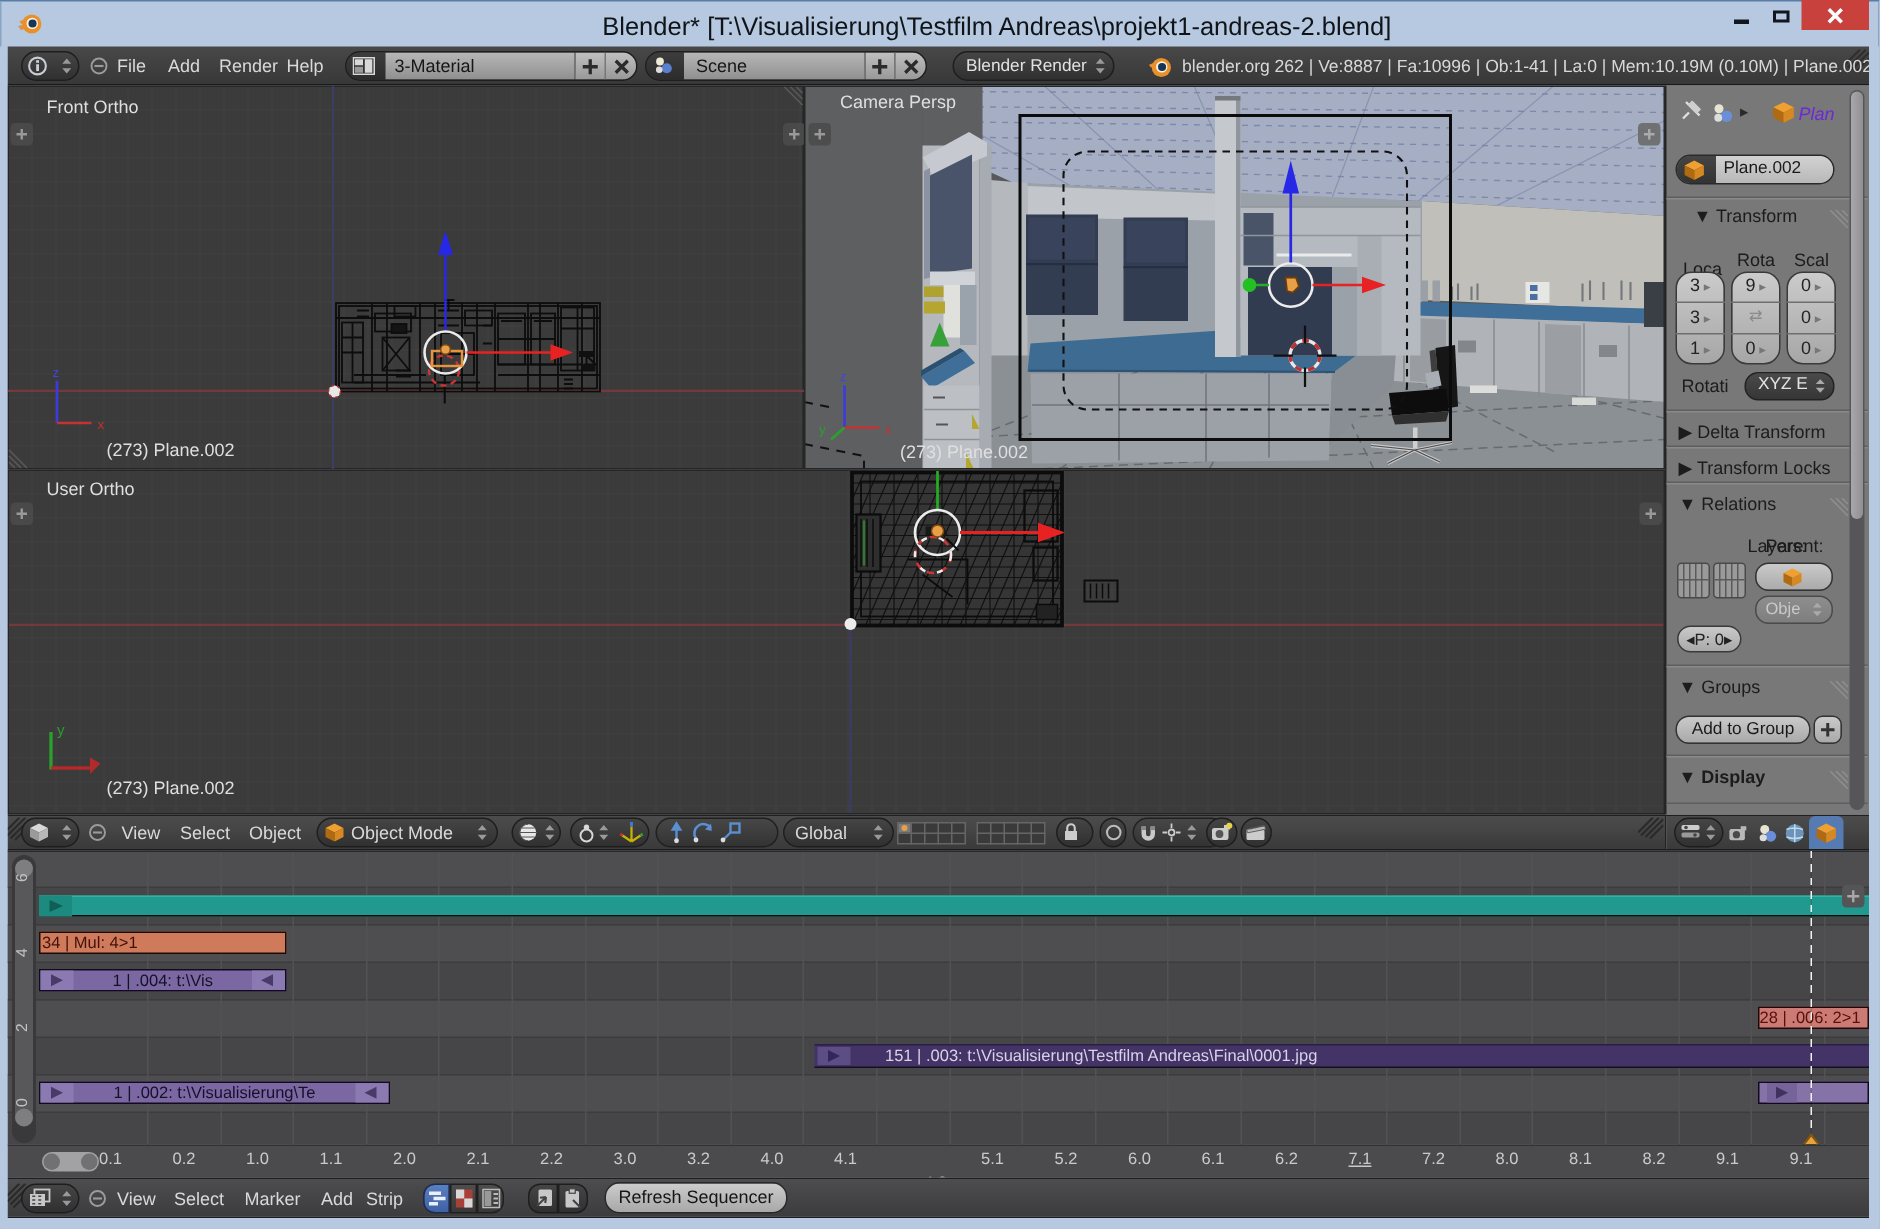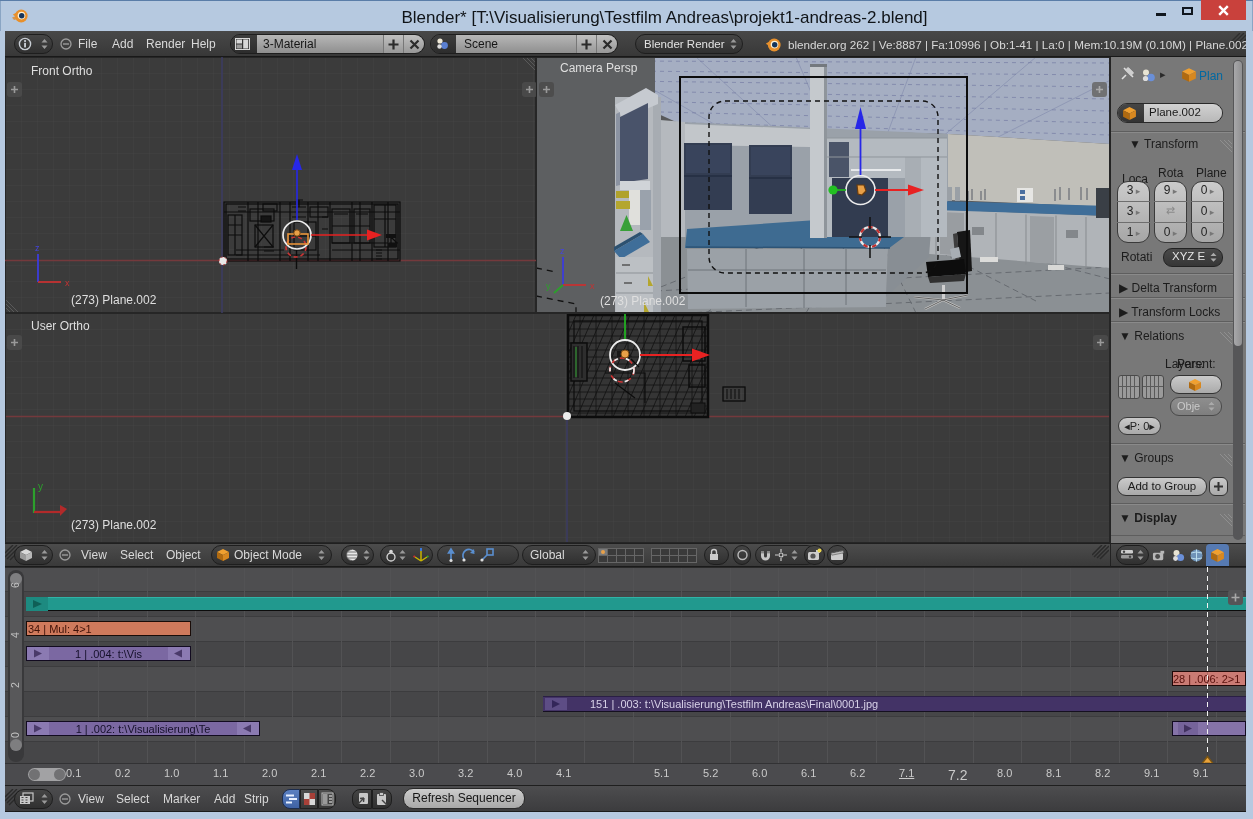--- a/index.html
+++ b/index.html
@@ -564,39 +564,39 @@
     <circle cx="5" cy="4.5" r="3" fill="#e8e4d4"></circle>
     <circle cx="10" cy="9.5" r="3.8" fill="#6a8fd8"></circle>
     <circle cx="4.5" cy="10.5" r="2.6" fill="#ddd"></circle>
   </svg>
 <div class="a" style="left:1160px;top:68px;font-size:11px;color:#2a2a2a;">▸</div>
 <svg class="a" style="left:1181px;top:67px;" width="16" height="16" viewBox="0 0 14 14">
     <path d="M7 1 L13 4 L7 7 L1 4 Z" fill="#f0a030"></path>
     <path d="M1 4 L7 7 L7 13 L1 10 Z" fill="#b06a10"></path>
     <path d="M13 4 L7 7 L7 13 L13 10 Z" fill="#d88820"></path>
   </svg>
-<div class="a" style="left:1199px;top:69px;font-size:12px;color:#0369a1;">Plan</div>
+<div class="a" style="left:1199px;top:69px;font-size:12px;color:#6d28d9;font-style:italic;">Plan</div>
 
 <div class="a" style="left:1117px;top:103px;width:106px;height:20px;border:1px solid #2a2a2a;border-radius:10px;box-sizing:border-box;overflow:hidden;">
  <div class="a" style="left:0;top:0;width:26px;height:18px;background:linear-gradient(#454545,#333);"></div>
  <div class="a" style="left:26px;top:0;width:80px;height:18px;background:linear-gradient(#d2d2d2,#b8b8b8);"></div>
  <div class="a" style="left:31px;top:2px;font-size:11.5px;color:#1a1a1a;">Plane.002</div>
 </div>
 <svg class="a" style="left:1122px;top:106px;" width="15" height="15" viewBox="0 0 14 14">
     <path d="M7 1 L13 4 L7 7 L1 4 Z" fill="#f0a030"></path>
     <path d="M1 4 L7 7 L7 13 L1 10 Z" fill="#b06a10"></path>
     <path d="M13 4 L7 7 L7 13 L13 10 Z" fill="#d88820"></path>
   </svg>
 <div class="a" style="left:1111px;top:131px;width:134px;height:1px;background:#5e5e5e;"></div>
 <div class="a" style="left:1111px;top:132px;width:134px;height:1px;background:#8a8a8a;"></div>
 <div class="a ph" style="left:1129px;top:137px;">▼ Transform</div>
 <path>
 <div class="a ph" style="left:1122px;top:172px;">Loca</div>
 <div class="a ph" style="left:1158px;top:166px;">Rota</div>
-<div class="a ph" style="left:1196px;top:166px;">Plane</div>
+<div class="a ph" style="left:1196px;top:166px;">Scal</div>
 <div class="a" style="left:1117px;top:181px;width:33px;height:62px;background:linear-gradient(#cbcbcb,#a6a6a6);border:1px solid #3a3a3a;border-radius:11px;box-sizing:border-box;"></div>
 <div class="a" style="left:1117px;top:201px;width:33px;height:1px;background:#6e6e6e;"></div>
 <div class="a" style="left:1117px;top:222px;width:33px;height:1px;background:#6e6e6e;"></div>
 <div class="a" style="left:1117px;top:183px;width:33px;text-align:center;font-size:12px;color:#242424;">3<span style="color:#777;font-size:9px;"> ▸</span></div>
 <div class="a" style="left:1117px;top:204px;width:33px;text-align:center;font-size:12px;color:#242424;">3<span style="color:#777;font-size:9px;"> ▸</span></div>
 <div class="a" style="left:1117px;top:225px;width:33px;text-align:center;font-size:12px;color:#242424;">1<span style="color:#777;font-size:9px;"> ▸</span></div>
 <div class="a" style="left:1154px;top:181px;width:33px;height:62px;background:linear-gradient(#cbcbcb,#a6a6a6);border:1px solid #3a3a3a;border-radius:11px;box-sizing:border-box;"></div>
 <div class="a" style="left:1154px;top:201px;width:33px;height:1px;background:#6e6e6e;"></div>
 <div class="a" style="left:1154px;top:222px;width:33px;height:1px;background:#6e6e6e;"></div>
 <div class="a" style="left:1154px;top:183px;width:33px;text-align:center;font-size:12px;color:#242424;">9<span style="color:#777;font-size:9px;"> ▸</span></div>
@@ -789,21 +789,21 @@
 <div class="a" style="left:458px;top:767px;font-size:11px;color:#cacaca;">3.2</div>
 <div class="a" style="left:507px;top:767px;font-size:11px;color:#cacaca;">4.0</div>
 <div class="a" style="left:556px;top:767px;font-size:11px;color:#cacaca;">4.1</div>
 <div class="a" style="left:616px;top:767px;font-size:11px;color:#cacaca;margin-top:16px;">4.2</div>
 <div class="a" style="left:654px;top:767px;font-size:11px;color:#cacaca;">5.1</div>
 <div class="a" style="left:703px;top:767px;font-size:11px;color:#cacaca;">5.2</div>
 <div class="a" style="left:752px;top:767px;font-size:11px;color:#cacaca;">6.0</div>
 <div class="a" style="left:801px;top:767px;font-size:11px;color:#cacaca;">6.1</div>
 <div class="a" style="left:850px;top:767px;font-size:11px;color:#cacaca;">6.2</div>
 <div class="a" style="left:899px;top:767px;font-size:11px;color:#cacaca;text-decoration:underline;">7.1</div>
-<div class="a" style="left:948px;top:767px;font-size:14px;color:#cacaca;">7.2</div>
+<div class="a" style="left:948px;top:767px;font-size:11px;color:#cacaca;">7.2</div>
 <div class="a" style="left:997px;top:767px;font-size:11px;color:#cacaca;">8.0</div>
 <div class="a" style="left:1046px;top:767px;font-size:11px;color:#cacaca;">8.1</div>
 <div class="a" style="left:1095px;top:767px;font-size:11px;color:#cacaca;">8.2</div>
 <div class="a" style="left:1144px;top:767px;font-size:11px;color:#cacaca;">9.1</div>
 <div class="a" style="left:1193px;top:767px;font-size:11px;color:#cacaca;">9.1</div>
 <div class="a" style="left:28px;top:768px;width:38px;height:13px;background:#a2a2a4;border-radius:7px;"></div>
 <div class="a" style="left:29px;top:769px;width:11px;height:11px;background:#717173;border-radius:6px;"></div>
 <div class="a" style="left:54px;top:769px;width:11px;height:11px;background:#717173;border-radius:6px;"></div>
 <div class="a" style="left:5px;top:785px;width:1241px;height:27px;background:linear-gradient(#4d4d4f,#3c3c3e);border-top:1px solid #1f1f1f;border-bottom:1px solid #1b1b1b;box-sizing:border-box;"></div>
 <svg class="a" style="left:5px;top:789px;" width="14" height="22" viewBox="0 0 14 22">

